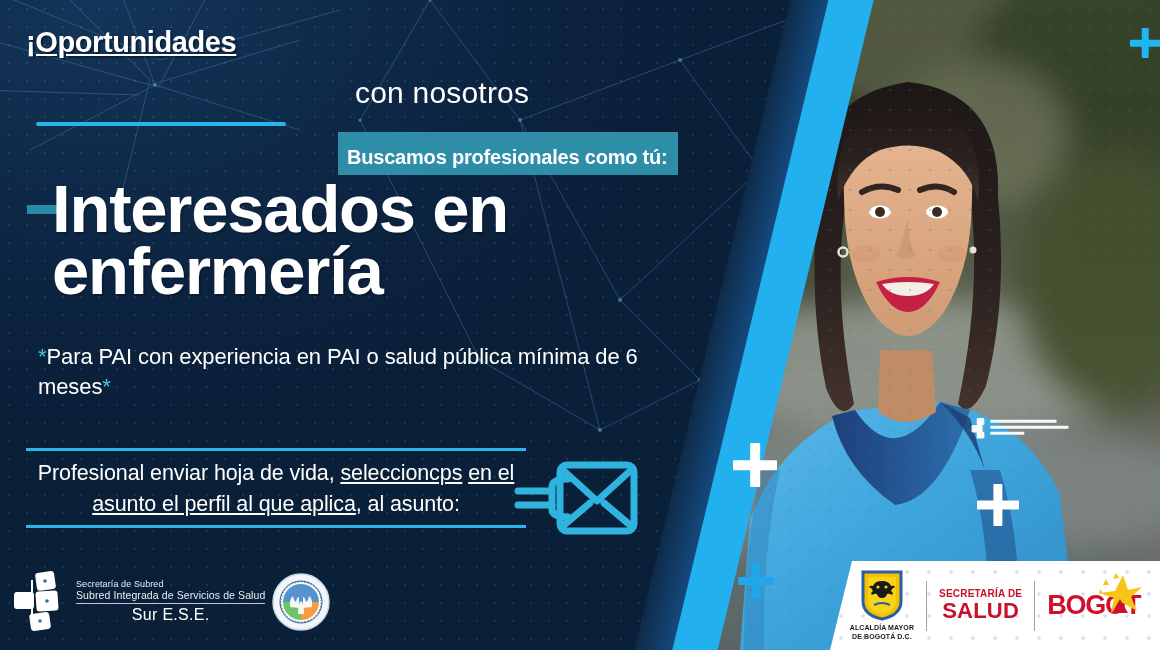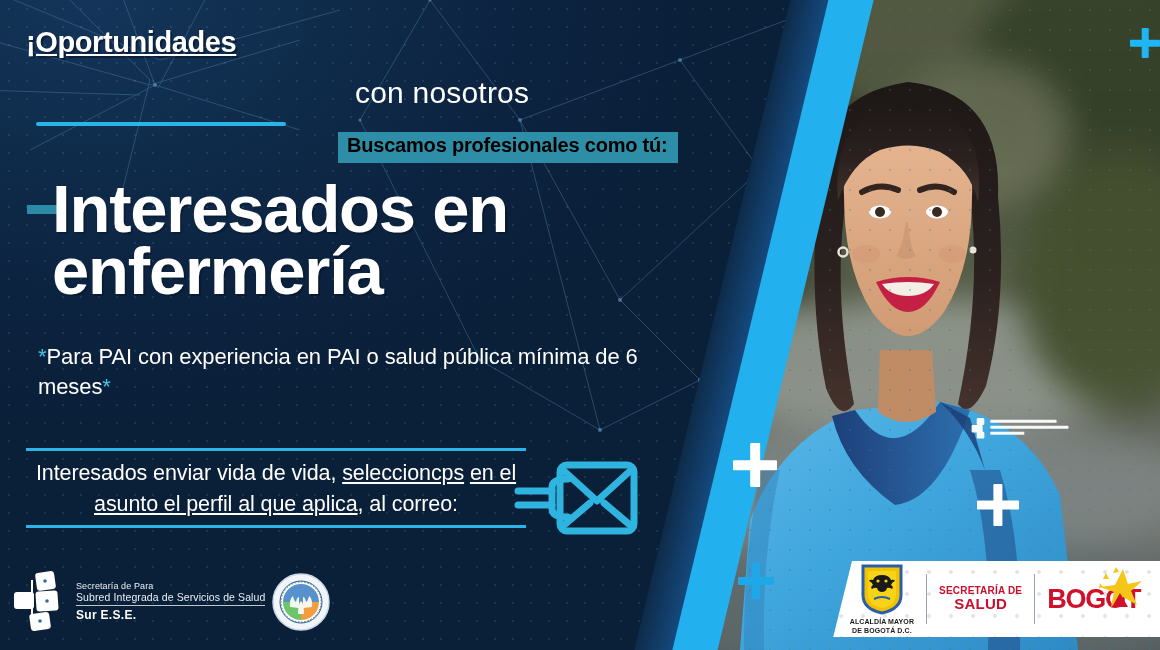--- a/index.html
+++ b/index.html
@@ -104,23 +104,23 @@
   .vinculate {
     position:absolute; left:355px; top:28px;
     color:#fff; font-weight:bold; font-size:38px; letter-spacing:-.6px;
   }
   .con-nosotros {
     position:absolute; left:355px; top:76px;
     color:#fff; font-weight:normal; font-size:30px; letter-spacing:.2px;
   }
   .buscamos {
     position:absolute; left:338px; top:132px;
-    background:#2f8ea7; color:#000000;
+    background:#2f8ea7; color:#ffffff;
     font-weight:bold; font-size:20px;
-    padding:2px 10px 6px 9px; letter-spacing:-.2px;
+    padding:14px 10px 6px 9px; letter-spacing:-.2px;
     white-space:nowrap;
   }
 
   .dash {
     position:absolute; left:27px; top:205px;
     width:32px; height:9px; background:#2b8ba6;
   }
   .title {
     position:absolute; left:52px; top:178px;
     color:#fff; font-weight:bold;
@@ -151,21 +151,21 @@
   .contact-text .mail { display:block; }
 
   .env { position:absolute; left:512px; top:455px; }
 
   
   .logo-sur { position:absolute; left:12px; top:570px; }
   .seal { position:absolute; left:272px; top:573px; }
 
   .white-panel {
     position:absolute; left:830px; top:561px;
-    width:330px; height:76px;
+    width:330px; height:89px;
     background:#ffffff;
     -webkit-clip-path:polygon(22px 0, 330px 0, 330px 89px, 0 89px);
     clip-path:polygon(22px 0, 330px 0, 330px 89px, 0 89px);
     overflow:hidden;
   }
   .wp-dots {
     position:absolute; inset:0;
     background-image:radial-gradient(rgba(160,180,200,.35) 1.6px, transparent 1.7px);
     background-size:22px 22px;
   }
@@ -174,29 +174,29 @@
     display:flex; align-items:center; justify-content:center; gap:0;
   }
   .wp-sep { width:1px; height:50px; background:#9aa3ad; margin:0 12px; }
   .alc { display:flex; flex-direction:column; align-items:center; }
   .alc-cap {
     font-size:7px; font-weight:bold; color:#1b1b1b;
     text-align:center; line-height:1.25; margin-top:3px; letter-spacing:.1px;
   }
   .ss { text-align:center; line-height:1.05; }
   .ss-1 { font-size:10px; font-weight:bold; color:#c8102e; letter-spacing:.2px; }
-  .ss-2 { font-size:15px; font-weight:bold; color:#c8102e; letter-spacing:.2px; }
+  .ss-2 { font-size:22px; font-weight:bold; color:#c8102e; letter-spacing:.2px; }
   .bog { position:relative; display:flex; align-items:flex-end; }
   .bog-word { font-size:27px; font-weight:bold; color:#d0112b; letter-spacing:-1.2px; }
   .bog-star { position:absolute; right:-4px; top:-17px; }
 
   .sur-txt { }
   .sur-1 { font-size:9px; color:#e9eef3; letter-spacing:.1px; }
   .sur-2 { font-size:10.5px; color:#e9eef3; letter-spacing:.1px;text-align:center; }
-  .sur-3 { font-size:12px; font-weight:bold; color:#ffffff; letter-spacing:.3px; }
+  .sur-3 { font-size:16px; font-weight:normal; color:#ffffff; letter-spacing:.3px;text-align:center; }
   .sur-line { height:1px; background:#b9c6d2; margin:2px 0 2px; }
 </style>
 </head>
 <body>
 
 <div id="poster">
 
   <svg class="net" viewBox="0 0 1160 650" preserveAspectRatio="none">
     <g stroke="#4d7ea8" stroke-width="1" fill="none" opacity=".45">
       <path d="M-10,-10 L160,60 L340,10"></path>
@@ -339,22 +339,22 @@
     <div class="dash"></div>
     <div class="title">
       <span>Interesados en</span>
       <span class="l2">enfermería</span>
     </div>
 
     <div class="note"><span class="ast">*</span><span>Para PAI con experiencia en PAI o salud pública mínima de 6 meses</span><span class="ast">*</span></div>
 
     <div class="contact-box">
       <div class="cb-rule"></div>
-      <div class="contact-text"><span>Interesados enviar vida de vida, </span><span class="u">seleccioncps</span>
-        <span class="u">en el asunto el perfil al que aplica</span><span>, al correo:</span>
+      <div class="contact-text"><span>Profesional enviar hoja de vida, </span><span class="u">seleccioncps</span>
+        <span class="u">en el asunto el perfil al que aplica</span><span>, al asunto:</span>
       </div>
       <div class="cb-rule bottom"></div>
     </div>
 
     <svg class="env" width="128" height="88" viewBox="0 0 128 88">
       <g fill="none" stroke="#2fb4e0" stroke-width="7" stroke-linecap="round" stroke-linejoin="round">
         <rect x="48" y="10" width="74" height="66" rx="7"></rect>
         <path d="M52,16 L85,46 L118,16"></path>
         <path d="M52,70 L78,48"></path>
         <path d="M118,70 L92,48"></path>
@@ -376,21 +376,21 @@
       <g fill="none" stroke="#ffffff" stroke-width="2">
         <path d="M20,10 L20,52"></path>
       </g>
       <g fill="#2f6f9a">
         <circle cx="33" cy="11" r="1.8"></circle>
           <circle cx="35" cy="31" r="1.8"></circle>
           <circle cx="28" cy="51" r="1.8"></circle>
       </g>
     </svg>
     <div class="sur-txt">
-      <div class="sur-1">Secretaría de Para</div>
+      <div class="sur-1">Secretaría de Subred</div>
       <div class="sur-2">Subred Integrada de Servicios de Salud</div>
       <div class="sur-line"></div>
       <div class="sur-3">Sur E.S.E.</div>
     </div>
   </div>
 
   <svg class="seal" width="58" height="58" viewBox="0 0 58 58">
     <circle cx="29" cy="29" r="28" fill="#f2f6fa"></circle>
     <circle cx="29" cy="29" r="28" fill="none" stroke="#c9d8e6" stroke-width="1.5"></circle>
     <circle cx="29" cy="29" r="21" fill="#ffffff"></circle>

